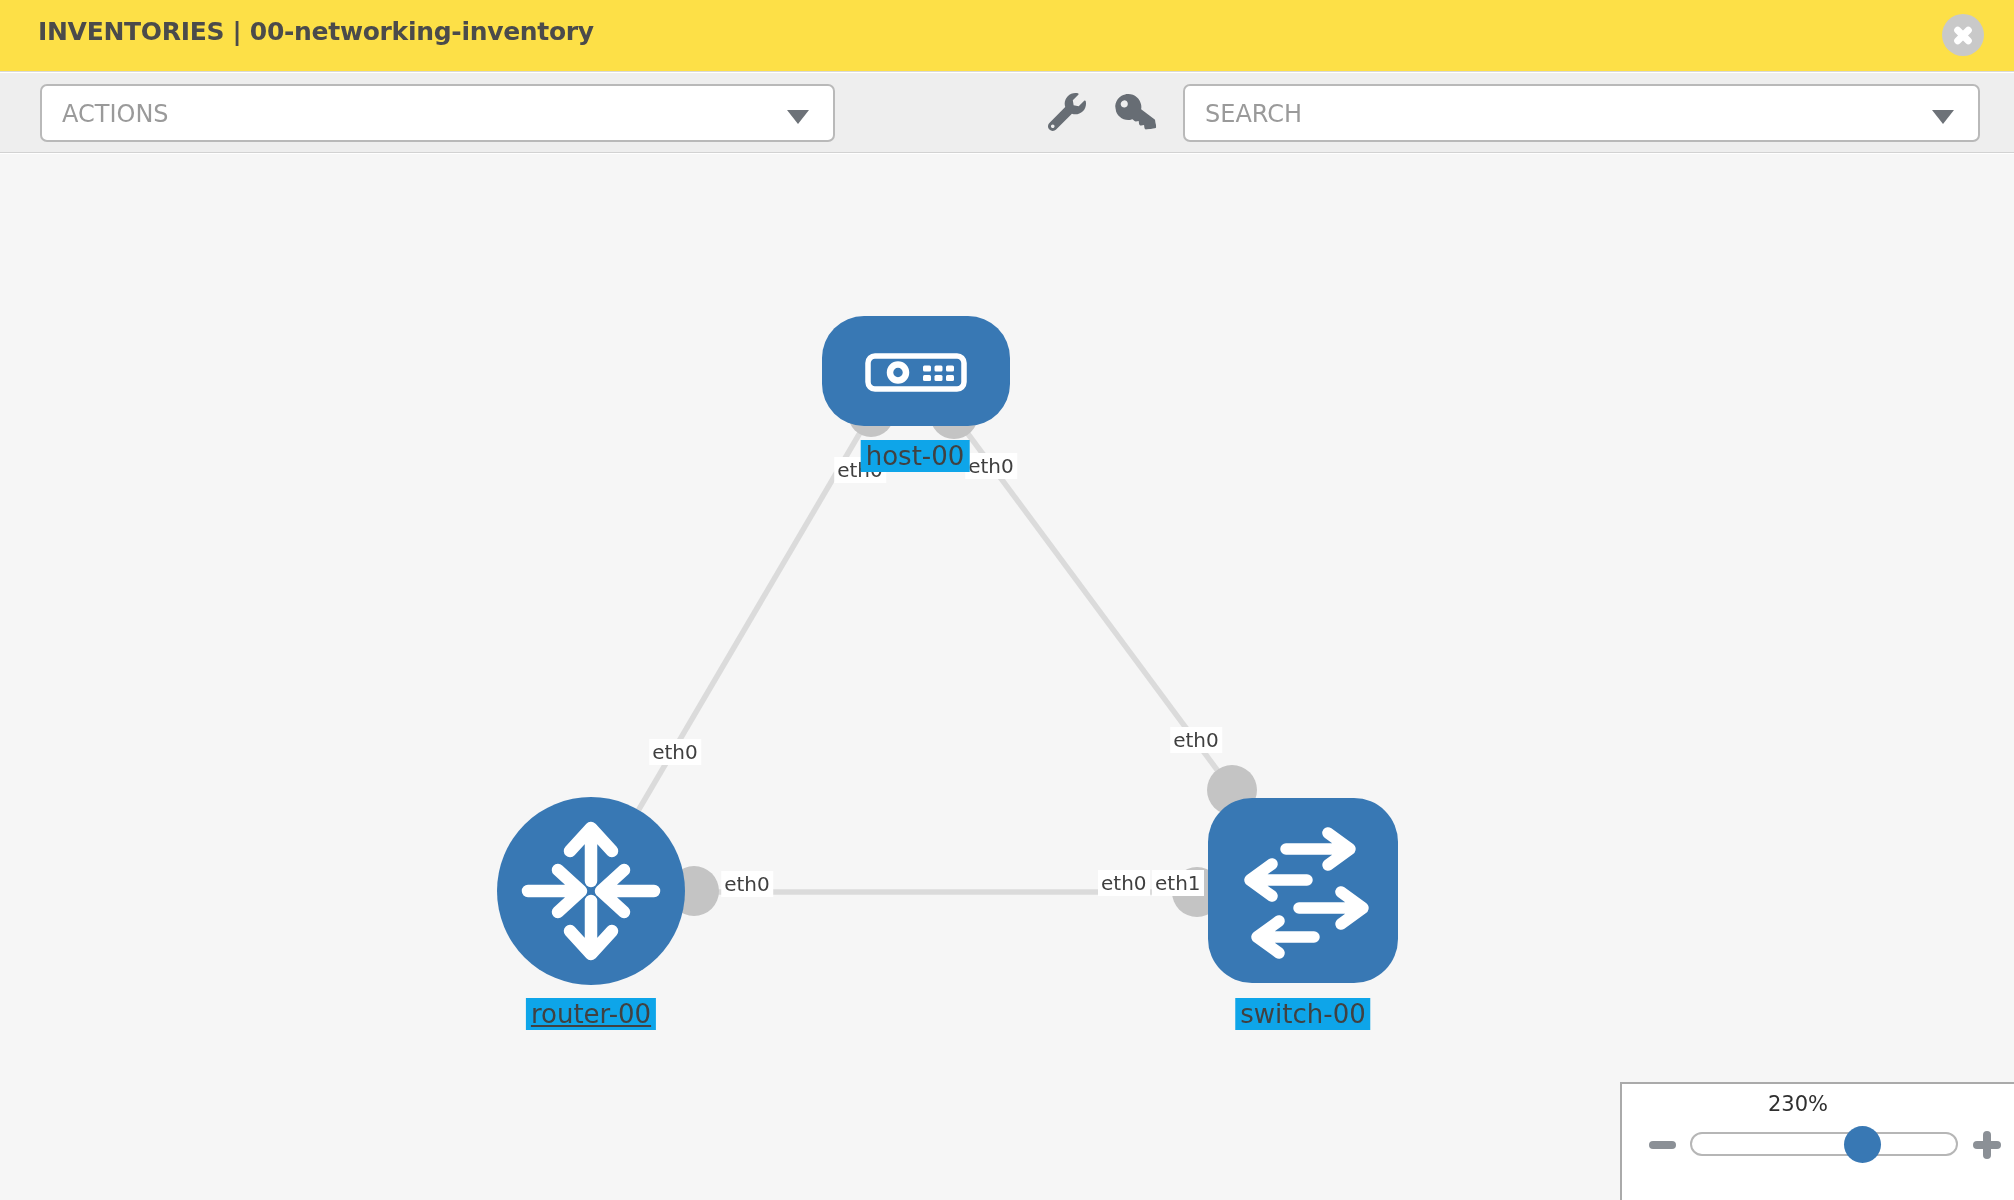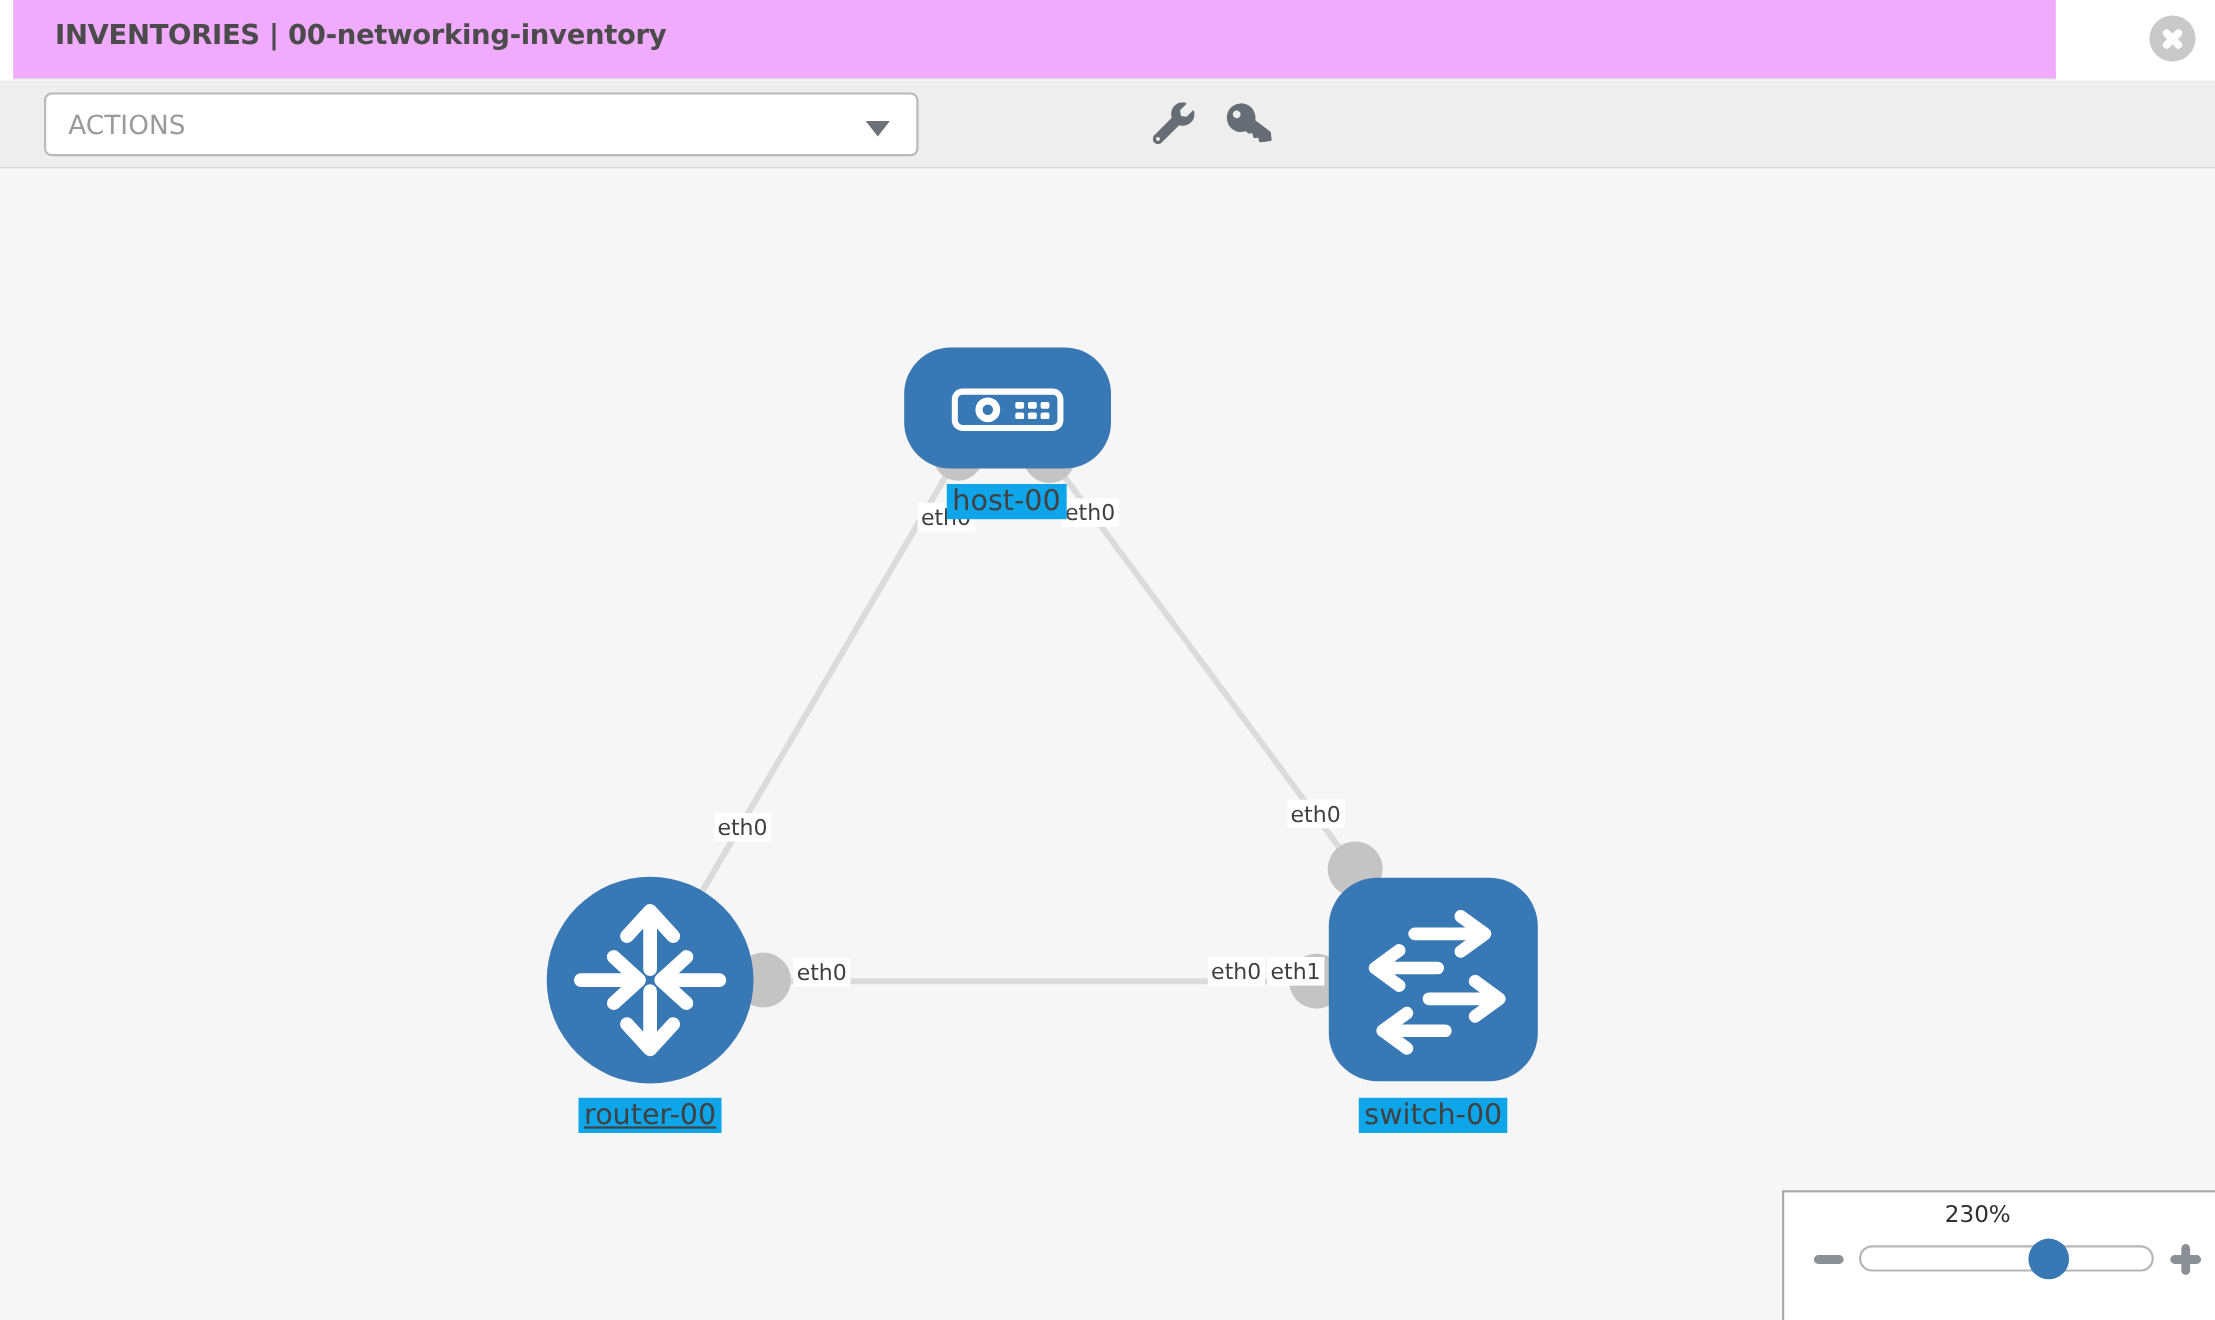--- a/index.html
+++ b/index.html
@@ -2,22 +2,22 @@
 <html><head>
 <meta charset="utf-8">
 <style>
   * { margin:0; padding:0; box-sizing:border-box; }
   html,body { width:2014px; height:1200px; overflow:hidden; }
   body { font-family:"DejaVu Sans","Liberation Sans",sans-serif; background:#ffffff; position:relative; }
 
   .app { position:absolute; inset:0; width:2014px; height:1200px; }
 
   
-  .hdr { position:absolute; left:12px; top:0; width:1857px; height:72px;
-         background:#f0abfc; border-bottom:1px solid #d9d9d9; }
+  .hdr { position:absolute; left:0; top:0; width:2014px; height:72px;
+         background:#fde047; border-bottom:1px solid #d9d9d9; }
   .hdr-title { position:absolute; left:38px; top:17px; font-size:25px; font-weight:bold;
                color:#4b4b4b; letter-spacing:-0.3px; }
   .close-btn { position:absolute; left:1942px; top:14px; width:42px; height:42px;
                border-radius:50%; background:#c9c9c9; cursor:pointer; }
   .close-btn .bar { position:absolute; left:10px; top:17.5px; width:22px; height:7px;
                     background:#ffffff; border-radius:4px; }
   .close-btn .bar.a { transform:rotate(45deg); }
   .close-btn .bar.b { transform:rotate(-45deg); }
 
   
@@ -97,20 +97,24 @@
       <svg viewBox="0 0 512 512">
           <path d="M507.73 109.1c-2.24-9.03-13.54-12.09-20.12-5.51l-74.36 74.36-67.88-11.31-11.31-67.88 74.36-74.36c6.62-6.62 3.43-17.9-5.66-20.16-47.38-11.74-99.55.91-136.58 37.93-39.64 39.64-50.55 97.1-34.05 147.2L18.74 402.76c-24.99 24.99-24.99 65.51 0 90.5 24.99 24.99 65.51 24.99 90.5 0l213.21-213.21c50.12 16.71 107.47 5.68 147.37-34.22 37.07-37.07 49.7-89.32 37.91-136.73zM64 472c-13.25 0-24-10.75-24-24 0-13.26 10.75-24 24-24s24 10.74 24 24c0 13.25-10.75 24-24 24z"></path>
         </svg>
     </div>
     <div class="tool-ic ic-key">
       <svg viewBox="0 0 512 512">
           <path d="M512 176.001C512 273.203 433.202 352 336 352c-11.22 0-22.19-1.062-32.827-3.069l-24.012 27.014A23.999 23.999 0 0 1 261.223 384H224v40c0 13.255-10.745 24-24 24h-40v40c0 13.255-10.745 24-24 24H24c-13.255 0-24-10.745-24-24v-78.059c0-6.365 2.529-12.47 7.029-16.971l161.802-161.802C163.108 213.814 160 195.271 160 176 160 78.798 238.797.001 335.999 0 433.488-.001 512 78.511 512 176.001zM336 128c0 26.51 21.49 48 48 48s48-21.49 48-48-21.49-48-48-48-48 21.49-48 48z"></path>
         </svg>
     </div>
 
+    <div class="select-box sel-search">
+      <span class="ph">SEARCH</span>
+      <span class="caret"></span>
+    </div>
   </div>
 
   <div class="canvas">
 
     <svg class="net-svg" viewBox="0 154 2014 1046" preserveAspectRatio="none" style="top:0">
 
       <line x1="591" y1="891" x2="871" y2="414"></line>
       <line x1="954" y1="415" x2="1232" y2="790"></line>
       <line x1="591" y1="892" x2="1303" y2="892"></line>
 

